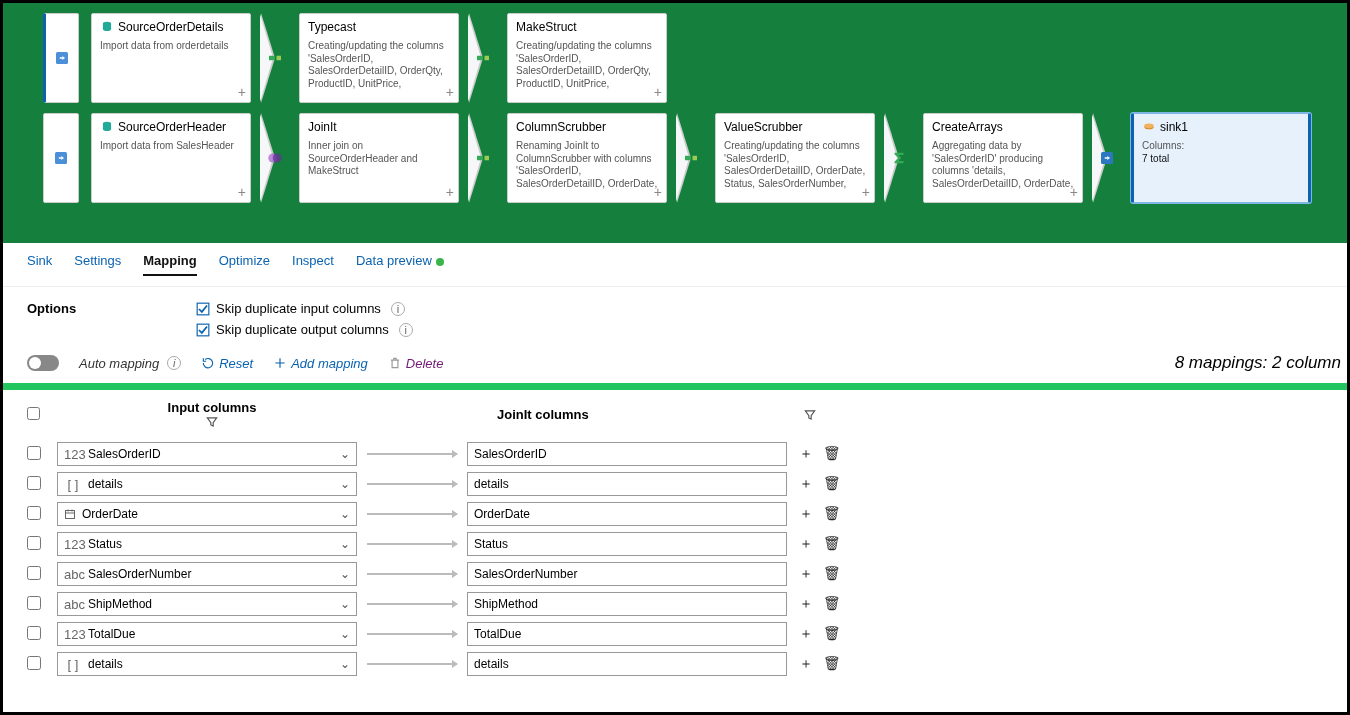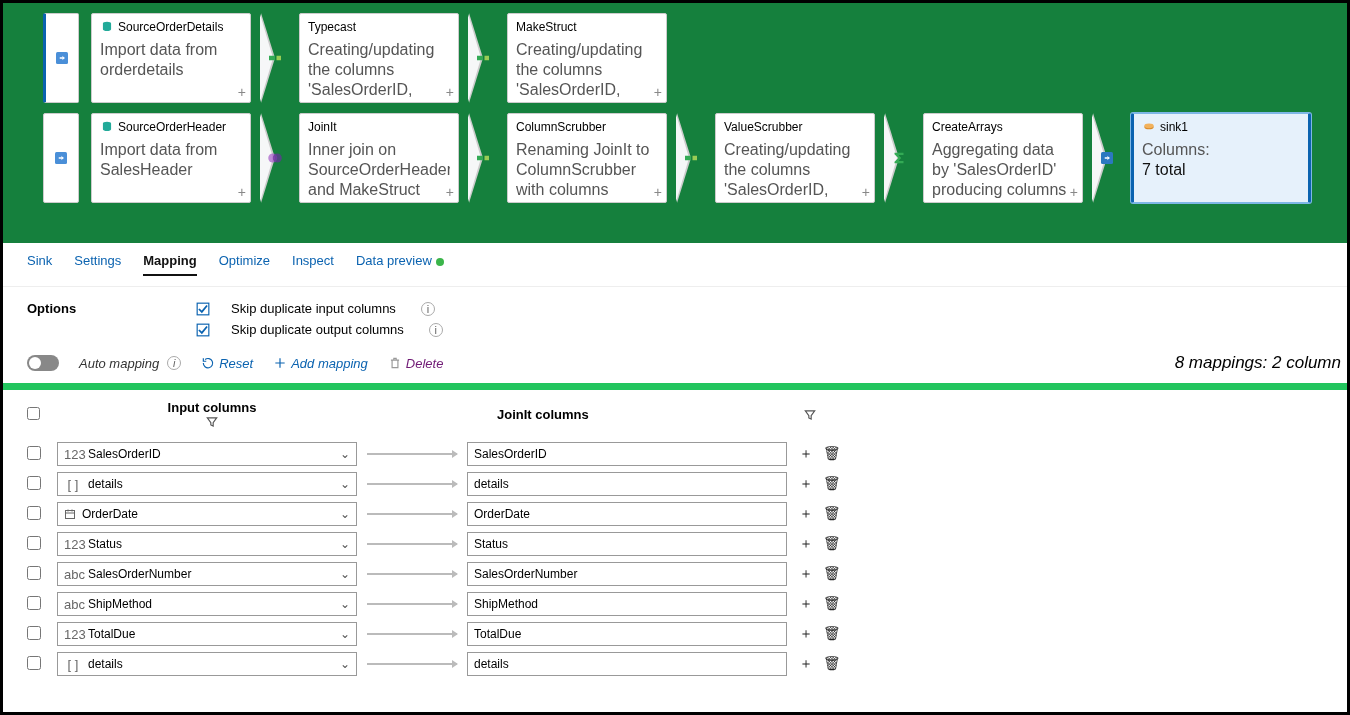--- a/index.html
+++ b/index.html
@@ -11,21 +11,21 @@
 
   .source-stub { width: 36px; height: 90px; background: #fff; border: 1px solid #ccc; border-radius: 2px; display:flex; align-items:center; justify-content:center; position: relative; margin-left: 30px; }
   .source-stub.sel { border-left: 3px solid #0b63b0; }
   .source-stub svg { width: 18px; height: 18px; }
 
   .node { width: 160px; height: 90px; background: #fff; border: 1px solid #ccc; border-radius: 2px; position: relative; padding: 6px 8px 4px 8px; font-size: 11px; display:flex; flex-direction: column; }
   .node.wide { width: 180px; }
   .node.selected { border: 1px solid #7eb7e6; background: #e6f1fb; box-shadow: 0 0 0 1px #7eb7e6; border-left: 3px solid #0b63b0; border-right: 3px solid #0b63b0; }
   .node-title { font-size: 12px; display:flex; align-items:center; gap:4px; margin-bottom:6px; }
   .node-title svg { width:14px; height:14px; }
-  .node-desc { font-size: 16px; color:#555; line-height:1.25; flex:1; overflow:hidden; }
+  .node-desc { font-size: 10px; color:#555; line-height:1.25; flex:1; overflow:hidden; }
   .node-plus { position:absolute; bottom:2px; right:4px; font-size:14px; color:#888; }
 
   .arrow-shape { width: 24px; height: 90px; position:relative; display:flex; align-items:center; justify-content:center; }
   .arrow-shape::before {
     content:''; position:absolute; left:-2px; top:0; width:0; height:0;
     border-top:45px solid transparent; border-bottom:45px solid transparent; border-left:14px solid #ccc;
   }
   .arrow-shape::after {
     content:''; position:absolute; left:-3px; top:1px; width:0; height:0;
     border-top:44px solid transparent; border-bottom:44px solid transparent; border-left:13px solid #f6f7f8;
@@ -35,21 +35,21 @@
   
   .tabs { display:flex; gap:22px; padding: 10px 24px; border-bottom:1px solid #eee; font-size:13px; }
   .tab { color:#0b63b0; cursor:pointer; padding-bottom:6px; }
   .tab.active { color:#111; border-bottom: 2px solid #111; font-weight:600; }
   .tab .dot { display:inline-block; width:8px; height:8px; border-radius:50%; background:#3bb54a; margin-left:4px; vertical-align:middle; }
 
   
   .opts { display:flex; align-items:flex-start; gap:120px; padding: 14px 24px 10px 24px; font-size:13px; }
   .opts-label { font-weight:600; }
   .check-group { display:flex; flex-direction:column; gap:6px; }
-  .check { display:flex; align-items:center; gap:21px; }
+  .check { display:flex; align-items:center; gap:6px; }
   .check svg.tick { width:14px; height:14px; }
   .info { color:#666; font-size:11px; border:1px solid #aaa; width:14px; height:14px; border-radius:50%; display:inline-flex; align-items:center; justify-content:center; margin-left:4px; }
 
   .toolbar { display:flex; align-items:center; gap:20px; padding: 8px 24px 12px 24px; font-size:13px; position:relative; border-bottom:7px solid #22c55e;font-style:italic; }
   .toggle { width:32px; height:16px; background:#888; border-radius:8px; position:relative; }
   .toggle::after { content:''; width:12px; height:12px; background:#fff; border-radius:50%; position:absolute; top:2px; left:2px; }
   .tbtn { display:flex; align-items:center; gap:4px; color:#333; cursor:pointer; }
   .tbtn.link { color:#0b63b0; }
   .tbtn svg { width:14px; height:14px; }
   .mapping-count { position:absolute; right:6px; font-size:17px; }

